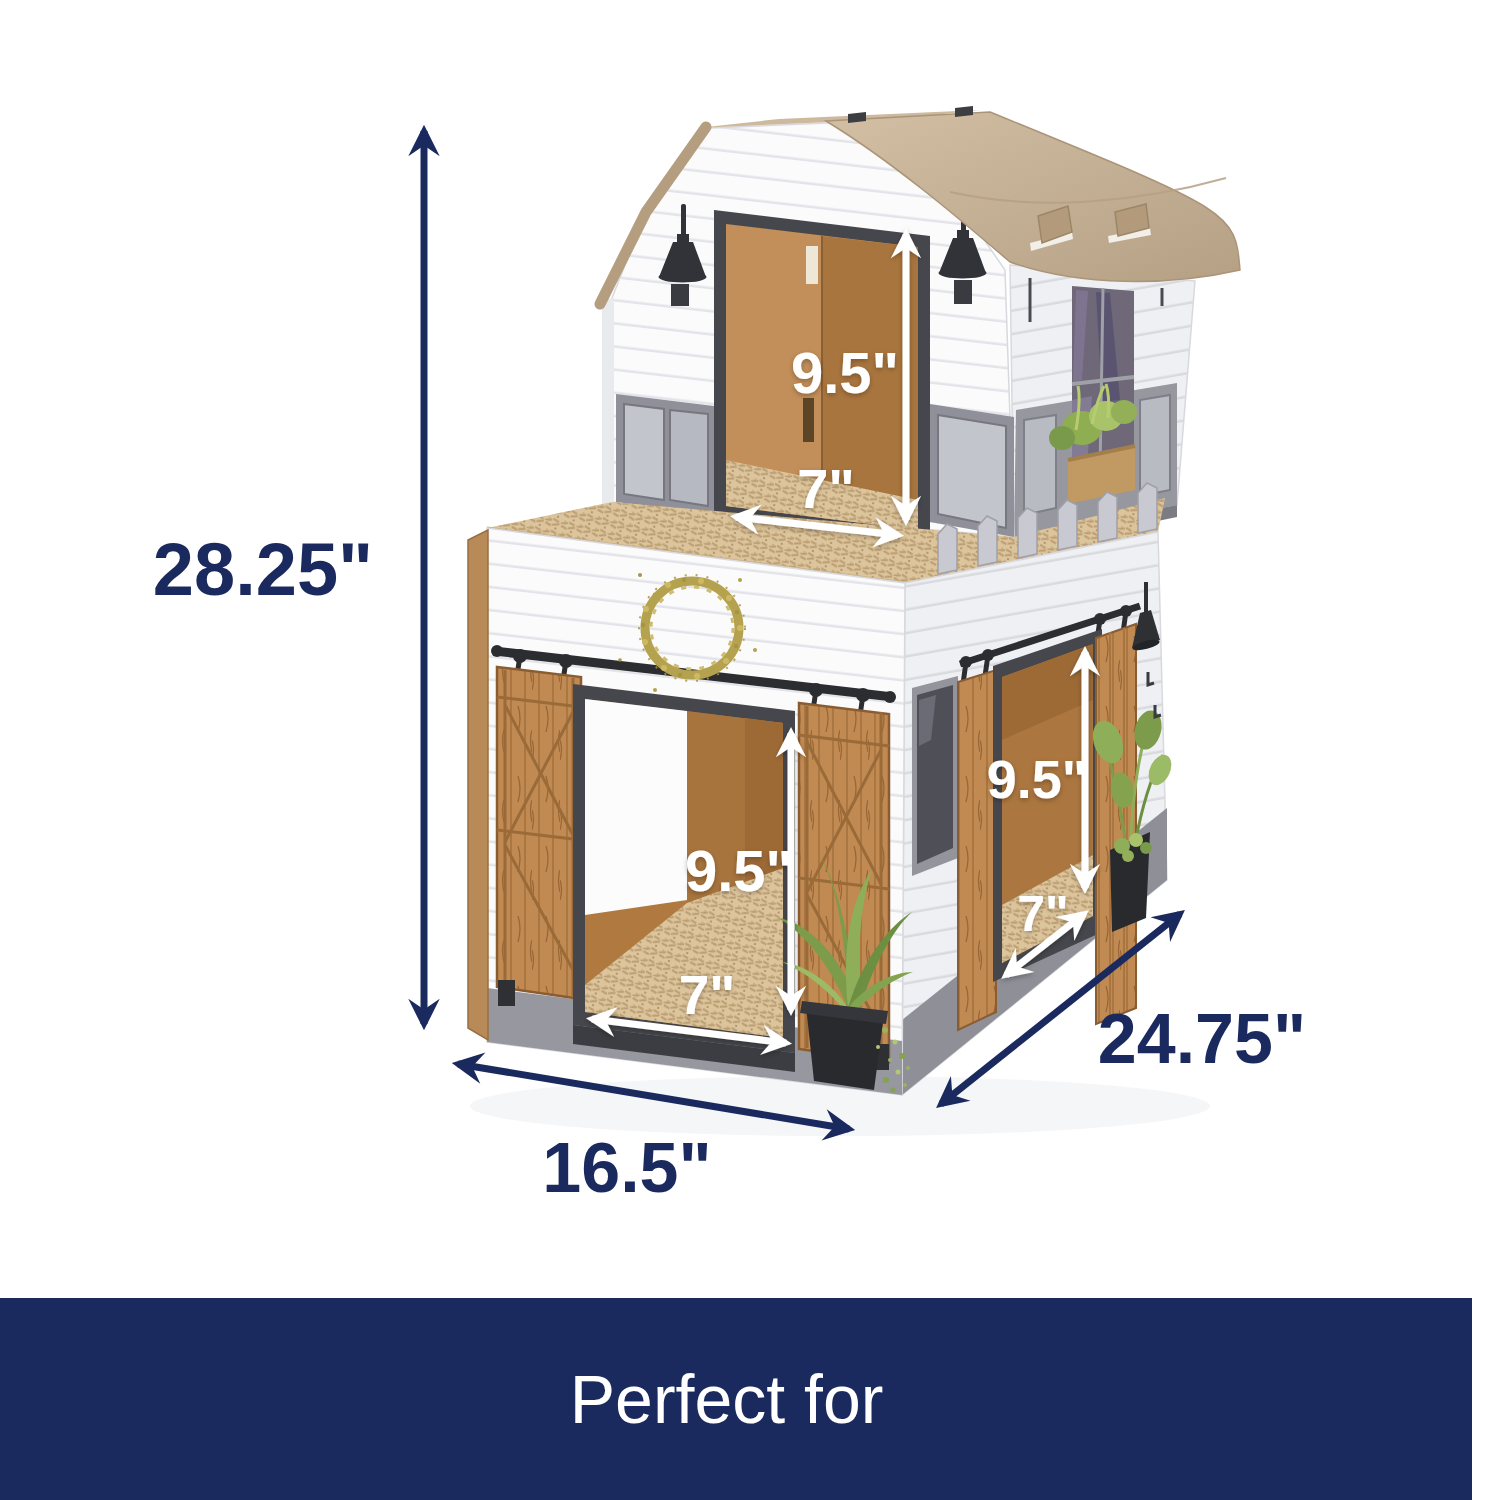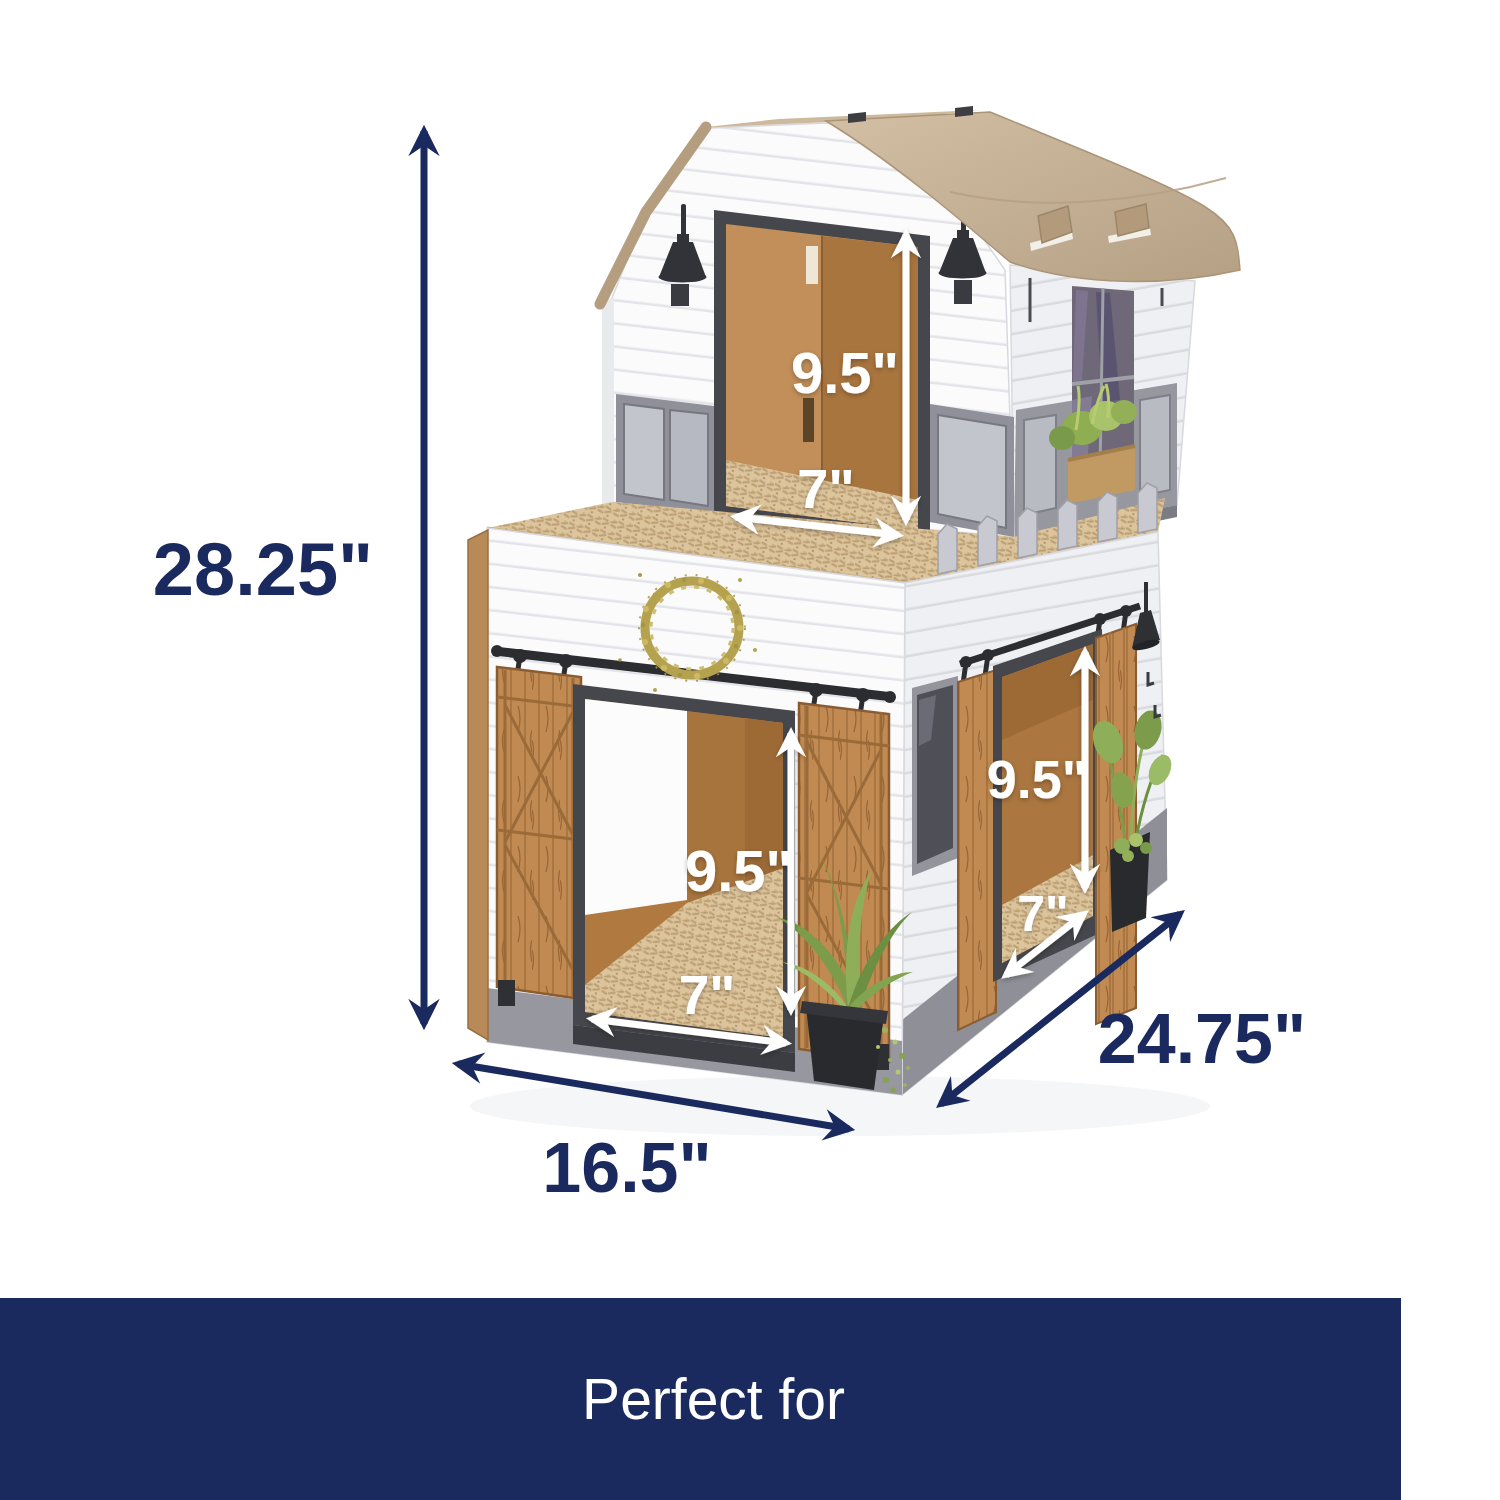--- a/index.html
+++ b/index.html
@@ -2,22 +2,22 @@
 <html><head>
 <meta charset="utf-8">
 <style>
   html,body{margin:0;padding:0;background:#fff;}
   .stage{position:relative;width:1500px;height:1500px;background:#ffffff;overflow:hidden;
          font-family:"Liberation Sans",sans-serif;}
   .art{position:absolute;left:0;top:0;}
   svg text{font-family:"Liberation Sans",sans-serif;font-weight:bold;}
   .lbl-navy{fill:#1b2a5e;}
   .lbl-white{fill:#ffffff;}
-  .banner{position:absolute;left:0;top:1298px;width:1359px;height:202px;background:#1b2a5e;
-          display:flex;align-items:center;justify-content:center;color:#fff;font-size:57px;padding-left:42px;}
+  .banner{position:absolute;left:0;top:1298px;width:1472px;height:202px;background:#1b2a5e;
+          display:flex;align-items:center;justify-content:center;color:#fff;font-size:68px;}
   .banner span{white-space:pre;}
   .banner .em{font-weight:bold;}
 </style>
 </head>
 <body>
 
 <div class="stage">
 
 <svg class="art" width="1500" height="1500" viewBox="0 0 1500 1500">
   <defs>

